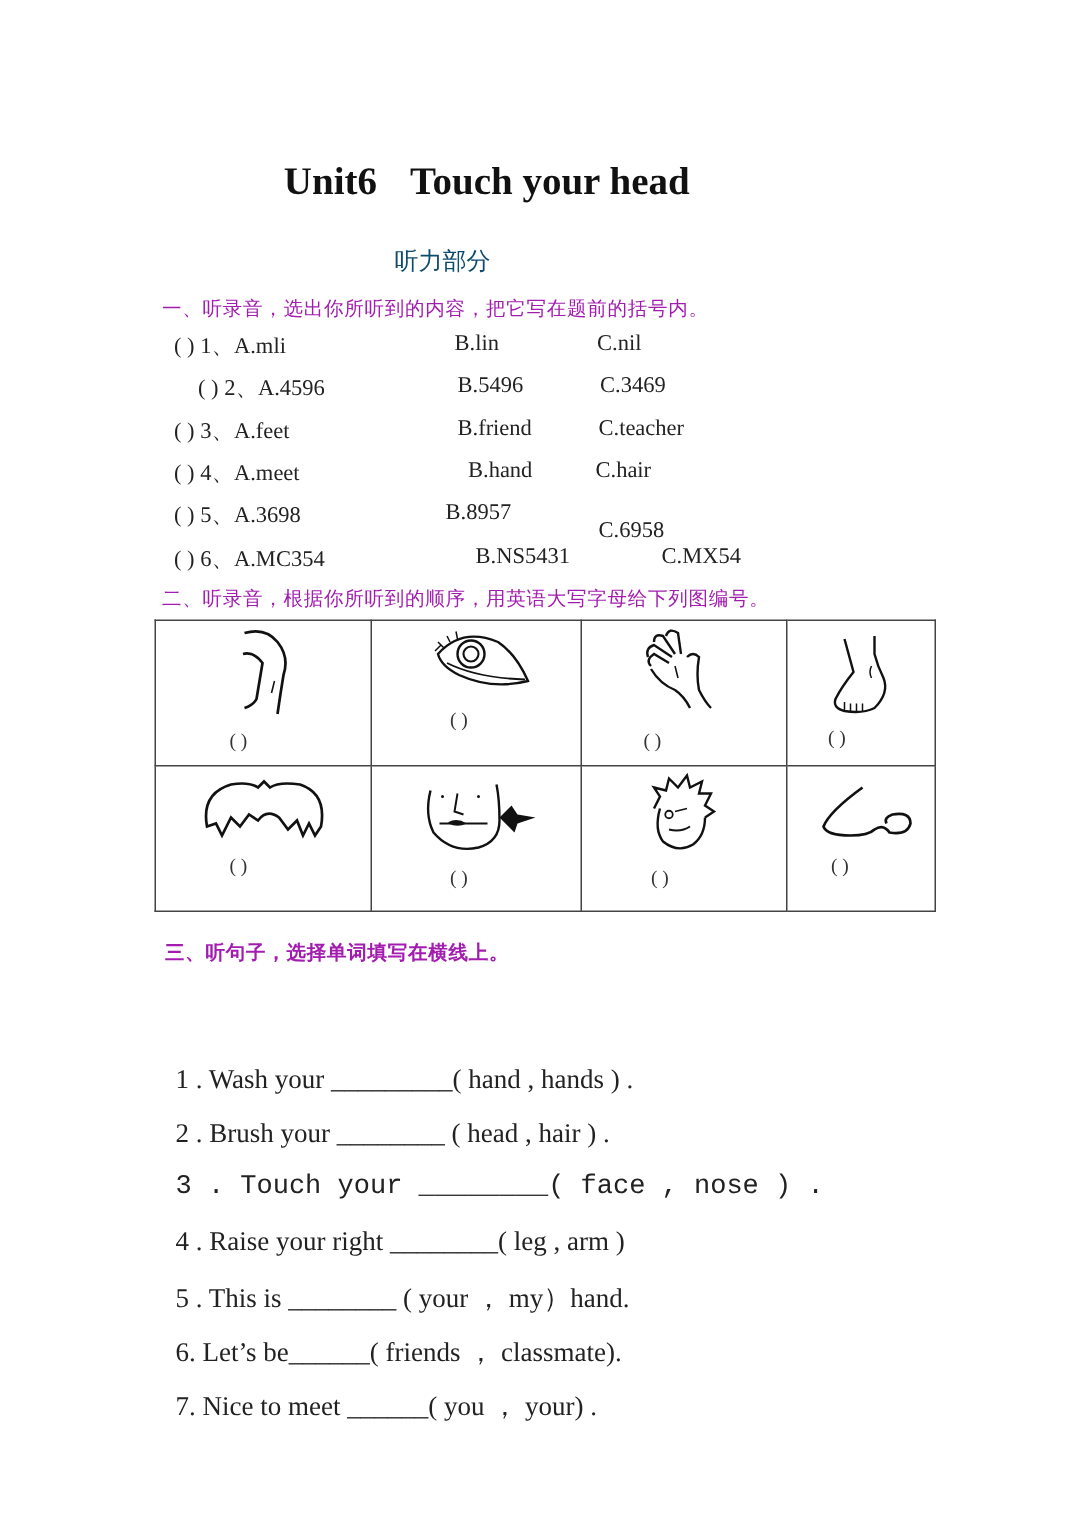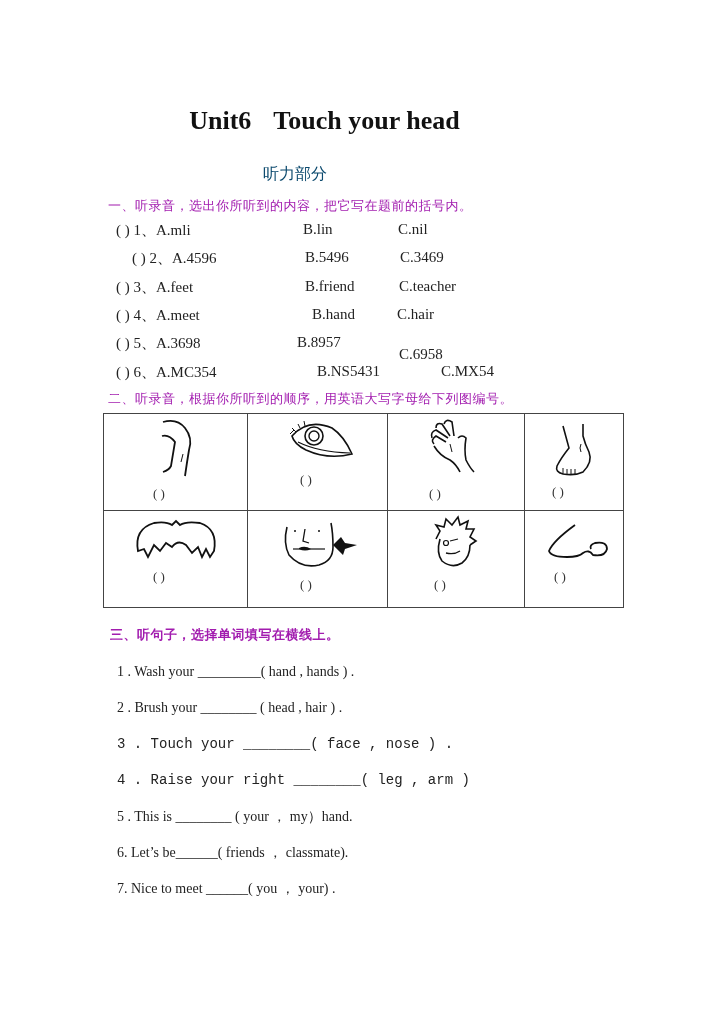--- a/index.html
+++ b/index.html
@@ -8,21 +8,21 @@
   .abs { position:absolute; white-space:nowrap; }
   .title { left:0; width:649px; top:106px; text-align:center; font-size:26px; font-weight:bold; color:#111; }
   .title .gap { display:inline-block; width:22px; }
   .subtitle { left:0; width:590px; top:164px; text-align:center; font-size:16px; color:#0c4a6e;font-family:Liberation Mono, monospace; }
   .section { font-size:13px; color:#a21caf; letter-spacing:0.5px; }
   .row { font-size:15px; color:#222; }
   table.pics { position:absolute; left:103px; top:413px; width:520px; height:194px;
                border-collapse:collapse; table-layout:fixed; }
   table.pics td { border:1.5px solid #444; position:relative; padding:0; }
   .blank { position:absolute; font-size:13px; color:#333; }
-  .sent { font-size:14px; color:#222; }
+  .sent { font-size:18px; color:#222;margin-top:45px; }
   svg { position:absolute; overflow:visible; }
 </style>
 </head>
 <body>
 
 <div class="abs title">
   <span>Unit6</span><span class="gap"></span><span>Touch your head</span>
 </div>
 <div class="abs subtitle">听力部分</div>
 
@@ -137,17 +137,17 @@
   </tr>
 </tbody>
   </table>
 
 <div class="abs section" style="left:110px;top:626px;font-weight:bold;">三、听句子，选择单词填写在横线上。</div>
 
 <div>
   <div class="abs sent" style="left:117px;top:664px;">1 . Wash your _________( hand , hands ) .</div>
   <div class="abs sent" style="left:117px;top:700px;text-align:right;">2 . Brush your ________ ( head , hair ) .</div>
   <div class="abs sent" style="left:117px;top:736px;font-family:Liberation Mono, monospace;">3 . Touch your ________( face , nose ) .</div>
-  <div class="abs sent" style="left:117px;top:772px;font-family:Liberation Mono, monospace;">4 . Raise your right ________( leg , arm )</div>
+  <div class="abs sent" style="left:117px;top:772px;">4 . Raise your right ________( leg , arm )</div>
   <div class="abs sent" style="left:117px;top:808px;">5 . This is ________ ( your   ，  my）hand.</div>
   <div class="abs sent" style="left:117px;top:844px;">6. Let’s be______( friends   ，  classmate).</div>
   <div class="abs sent" style="left:117px;top:880px;">7. Nice to meet ______( you   ，  your) .</div>
 </div>
 
 </body></html>

